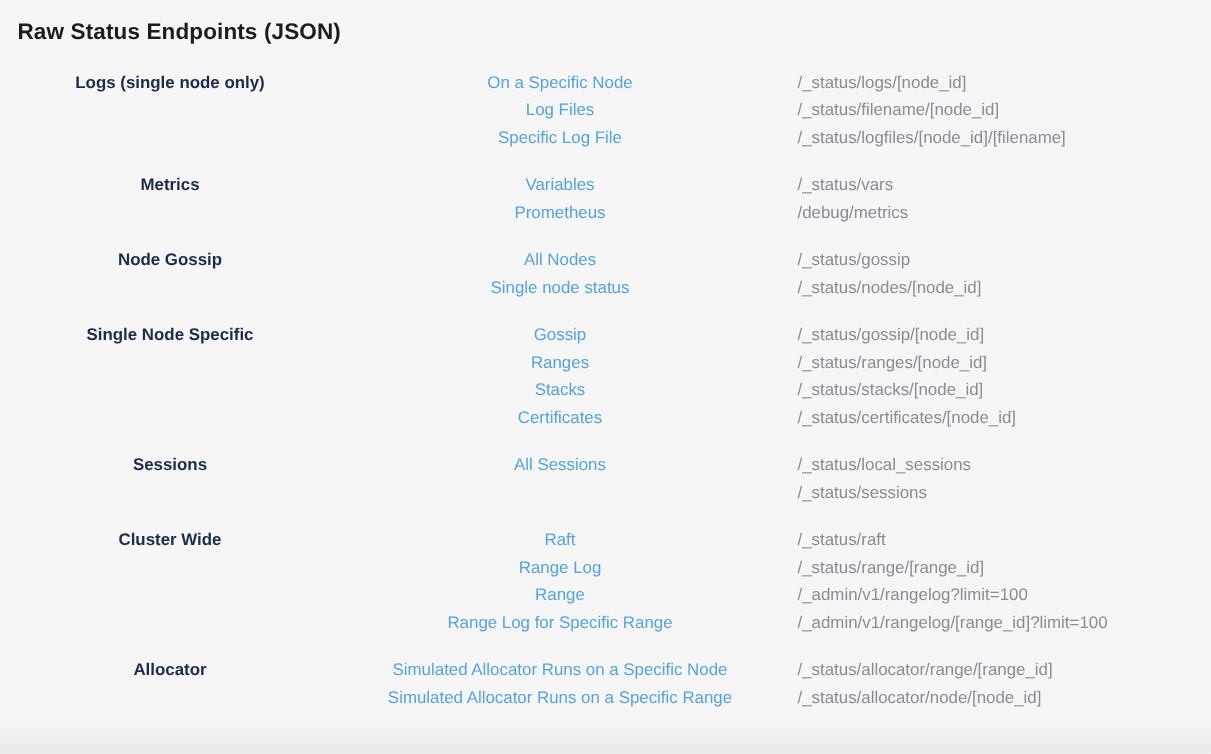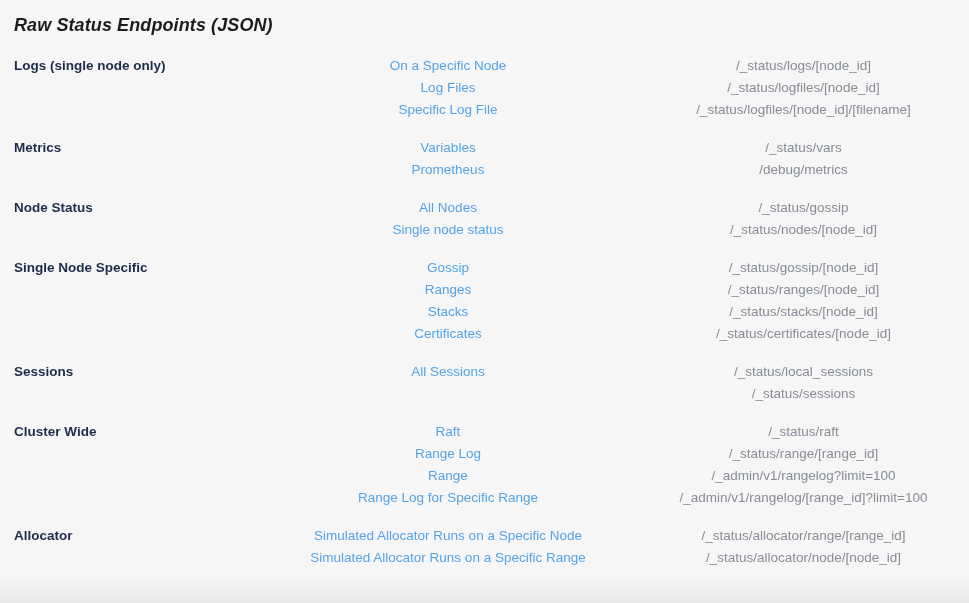--- a/index.html
+++ b/index.html
@@ -23,33 +23,32 @@
   .page {
     padding: 13px 0 0 14px;
   }
   .page-title {
     font-size: 18px;
     line-height: 24px;
     font-weight: 600;
     letter-spacing: 0.1px;
     color: var(--title);
     margin: 0 0 18px 0;
-    font-style: italic;
   }
   .endpoint-table { }
   .group {
     display: grid;
     grid-template-columns: 244px 330px auto;
     column-gap: 25px;
     margin-bottom: 16px;
   }
   .group:last-child { margin-bottom: 12px; }
   .cat {
     grid-column: 1;
-    text-align: left;
+    text-align: center;
     font-size: 13.5px;
     line-height: 22px;
     font-weight: 600;
     color: var(--category);
     white-space: nowrap;
   }
   .links { grid-column: 2; }
   .paths { grid-column: 3; }
   .link {
     display: block;
@@ -61,21 +60,20 @@
     white-space: nowrap;
     cursor: pointer;
     text-align: center;
   }
   .path {
     font-size: 13.5px;
     line-height: 22px;
     font-weight: 400;
     color: var(--path);
     white-space: nowrap;
-    text-align: center;
   }
   .bottom-shade {
     position: absolute;
     left: 0;
     bottom: 0;
     width: 100%;
     height: 26px;
     pointer-events: none;
     background: linear-gradient(to bottom,
       rgba(110, 115, 122, 0) 0%,
@@ -91,39 +89,39 @@
   <div class="endpoint-table">
   <div class="group">
     <div class="cat">Logs (single node only)</div>
     <div class="links">
           <a class="link" href="#">On a Specific Node</a>
           <a class="link" href="#">Log Files</a>
           <a class="link" href="#">Specific Log File</a>
         </div>
     <div class="paths">
           <div class="path">/_status/logs/[node_id]</div>
-          <div class="path">/_status/logfiles/[node_id]</div>
+          <div class="path">/_status/filename/[node_id]</div>
           <div class="path">/_status/logfiles/[node_id]/[filename]</div>
         </div>
   </div>
 
   <div class="group">
     <div class="cat">Metrics</div>
     <div class="links">
           <a class="link" href="#">Variables</a>
           <a class="link" href="#">Prometheus</a>
         </div>
     <div class="paths">
           <div class="path">/_status/vars</div>
           <div class="path">/debug/metrics</div>
         </div>
   </div>
 
   <div class="group">
-    <div class="cat">Node Status</div>
+    <div class="cat">Node Gossip</div>
     <div class="links">
           <a class="link" href="#">All Nodes</a>
           <a class="link" href="#">Single node status</a>
         </div>
     <div class="paths">
           <div class="path">/_status/gossip</div>
           <div class="path">/_status/nodes/[node_id]</div>
         </div>
   </div>
 

